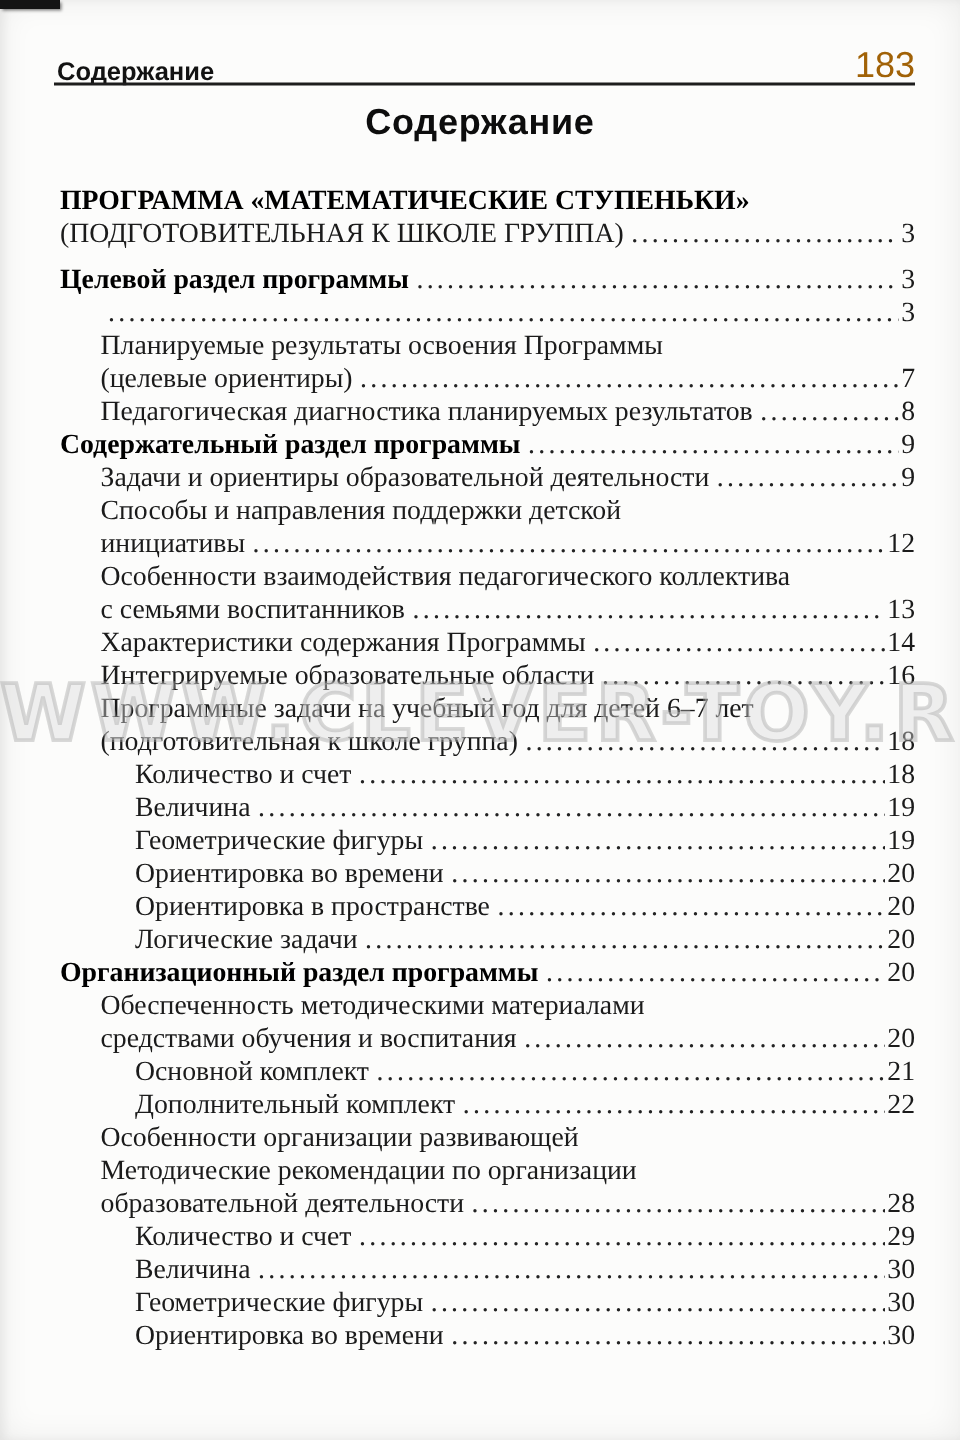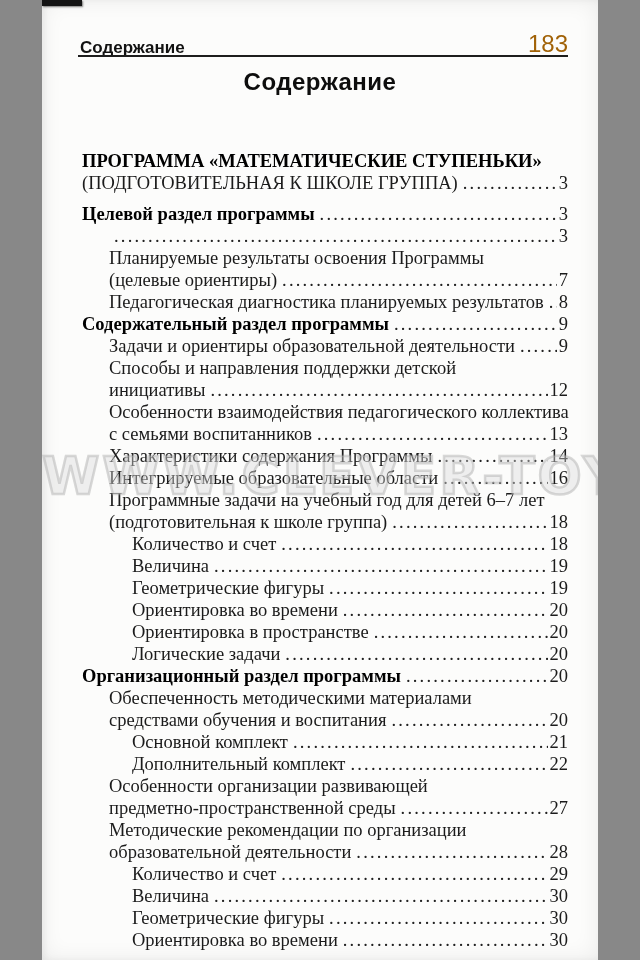--- a/index.html
+++ b/index.html
@@ -1,19 +1,19 @@
 <!DOCTYPE html>
 <html lang="ru"><head>
 <meta charset="utf-8">
 <style>
   html,body { margin:0; padding:0; }
   body { background:#888; }
   .page {
     position: relative;
-    width: 556px;
+    width: 640px;
     height: 960px;
     margin: 0 auto;
     background: #fcfcfb;
     overflow: hidden;
     box-shadow: inset 0 0 22px rgba(0,0,0,0.07), inset 3px 0 6px rgba(0,0,0,0.05);
     font-family: "Liberation Serif", serif;
     color: #1b1b1b;
   }
   .scan-artifact-tl {
     position: absolute; top: 0; left: 0;
@@ -43,21 +43,21 @@
   .page-title {
     position: absolute;
     top: 68px; left: 0; right: 0;
     text-align: center;
     font-family: "Liberation Sans", sans-serif;
     font-weight: 700; font-size: 24px; color: #0d0d0d;
     letter-spacing: 0.5px;
   }
   .toc {
     position: absolute;
-    top: 123px; left: 40px; right: 30px; margin-top: 27px;
+    top: 123px; left: 40px; right: 30px;
   }
   .toc-row {
     display: flex;
     align-items: baseline;
     font-size: 18.5px;
     line-height: 22px;
     white-space: nowrap;
   }
   .toc-row .txt { flex: 0 0 auto; }
   .toc-row.bold .txt { font-weight: 700; color: #000; }
@@ -234,25 +234,20 @@
       </div>
       <div class="toc-row indent-2">
         <span class="txt">Дополнительный комплект</span>
         <span class="leader"></span>
         <span class="pg">22</span>
       </div>
       <div class="toc-row indent-1">
         <span class="txt">Особенности организации развивающей</span>
       </div>
       <div class="toc-row indent-1">
-        <span class="txt">предметно-пространственной среды</span>
-        <span class="leader"></span>
-        <span class="pg">27</span>
-      </div>
-      <div class="toc-row indent-1">
         <span class="txt">Методические рекомендации по организации</span>
       </div>
       <div class="toc-row indent-1">
         <span class="txt">образовательной деятельности</span>
         <span class="leader"></span>
         <span class="pg">28</span>
       </div>
       <div class="toc-row indent-2">
         <span class="txt">Количество и счет</span>
         <span class="leader"></span>

